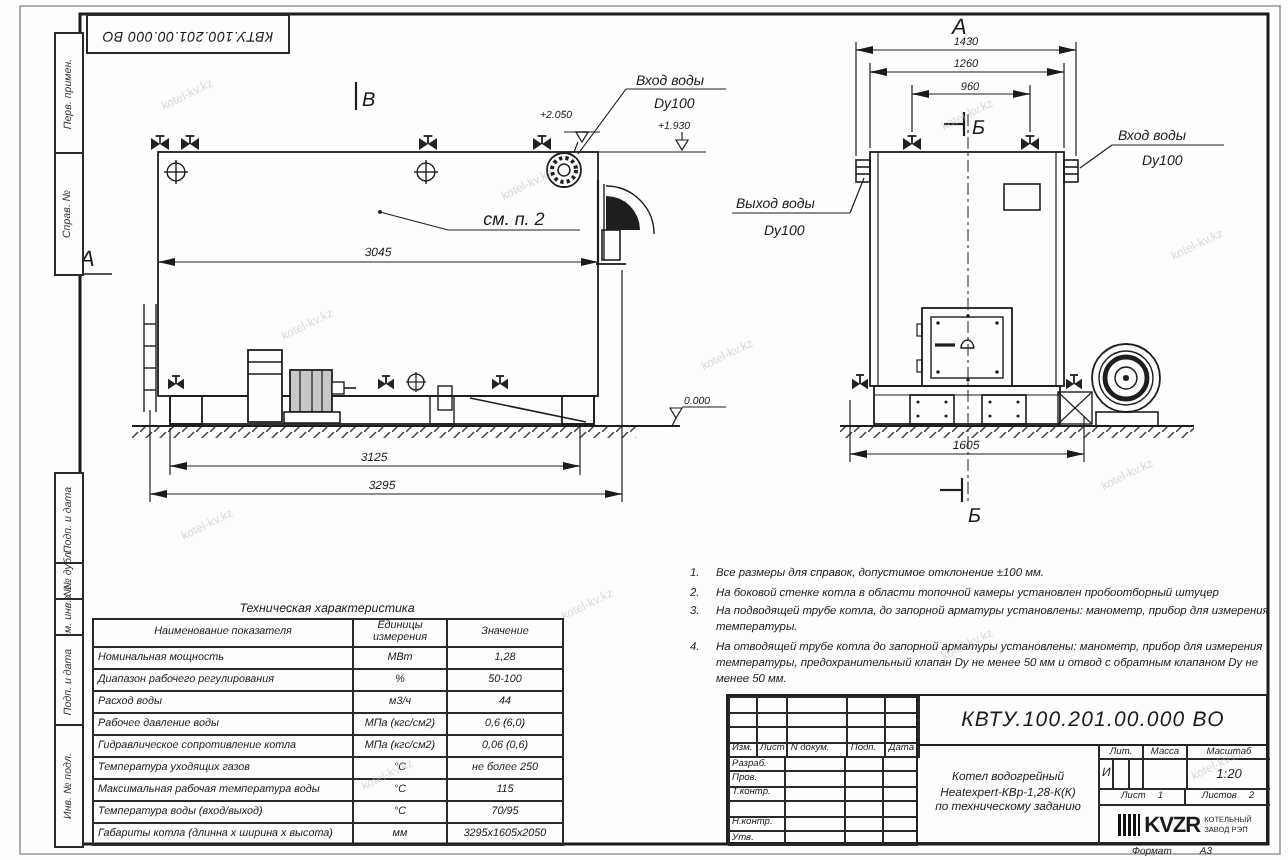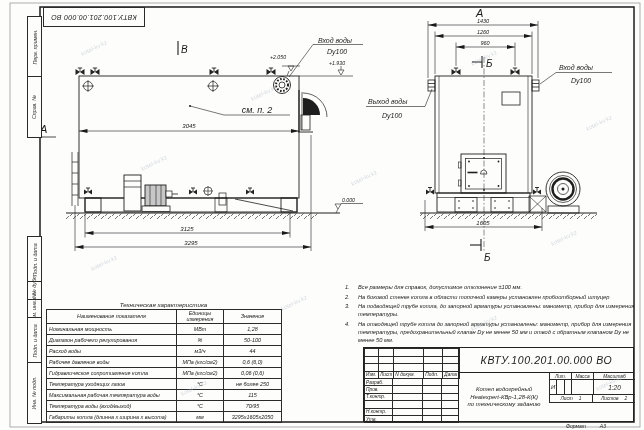--- a/index.html
+++ b/index.html
@@ -582,20 +582,28 @@
 
     <div class="tbcell" style="left:185px;top:47px;width:43px;height:8px;gap:6px">
       <span>Лист</span>
       <span>1</span>
     </div>
     <div class="tbcell" style="left:228px;top:47px;width:43px;height:8px;gap:6px;border-right:none">
       <span>Листов</span>
       <span>2</span>
     </div>
 
+    <div id="logo">
+      <span class="blk"></span>
+      <span class="kv">KVZR</span>
+      <span class="sub">
+        <span style="display:block">КОТЕЛЬНЫЙ</span>
+        <span style="display:block">ЗАВОД РЭП</span>
+      </span>
+    </div>
   </div>
 
   <div id="fmt">
     <span>Формат</span>
     <span>А3</span>
   </div>
 
   <span class="wm" style="left:80px;top:45px">kotel-kv.kz</span>
   <span class="wm" style="left:250px;top:90px">kotel-kv.kz</span>
   <span class="wm" style="left:470px;top:55px">kotel-kv.kz</span>

